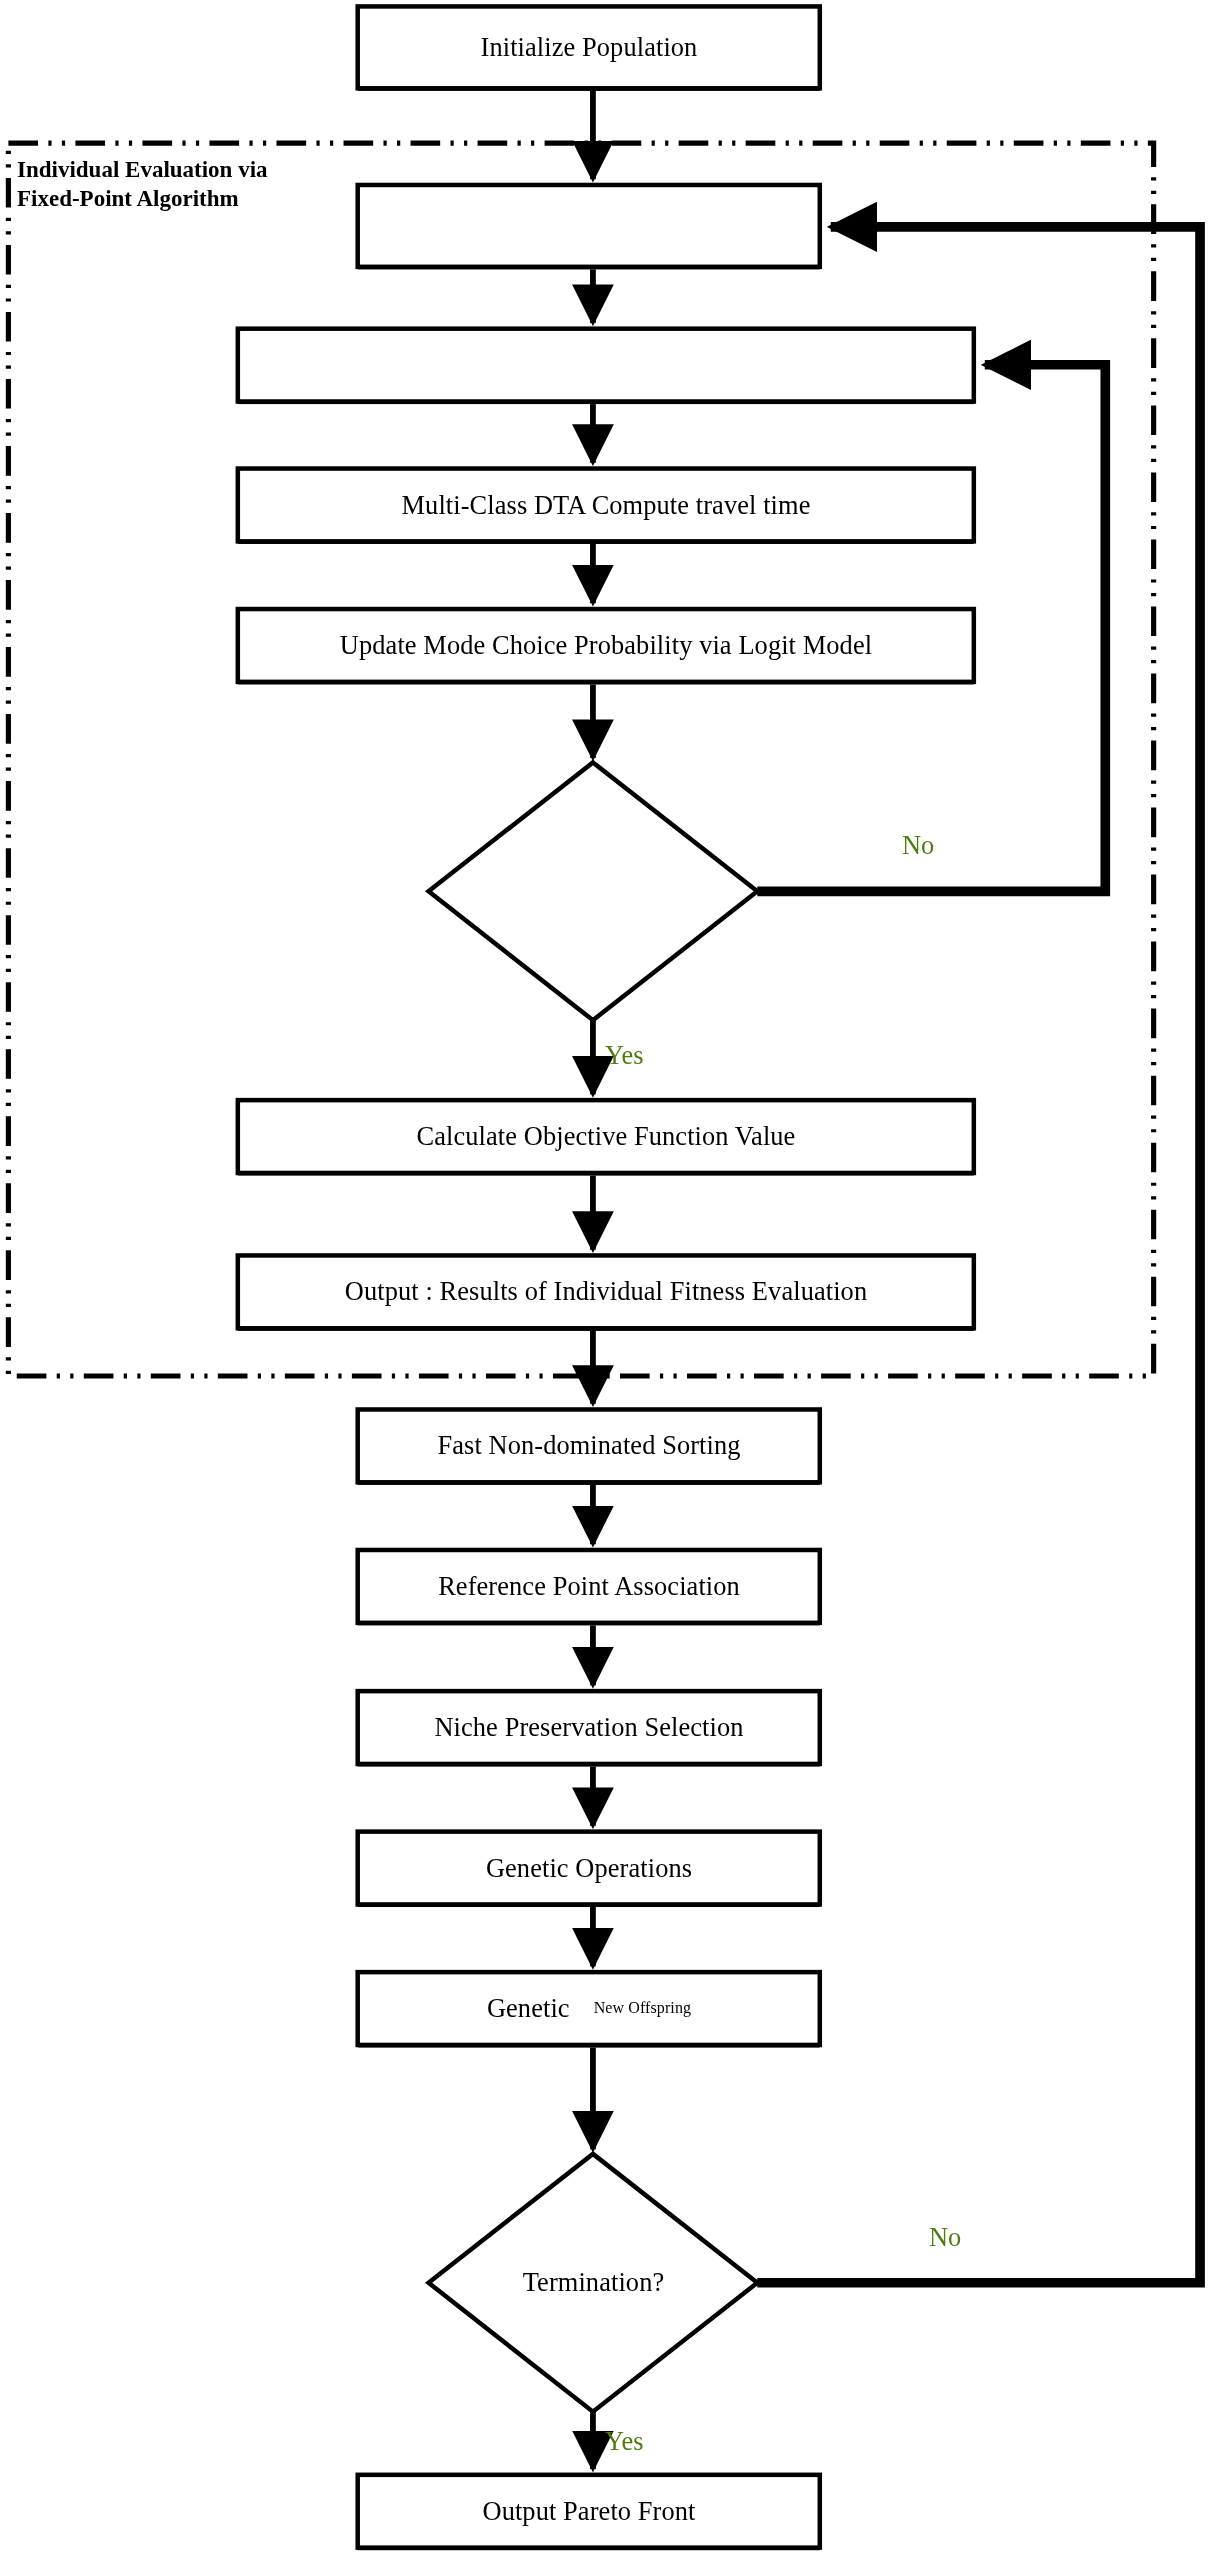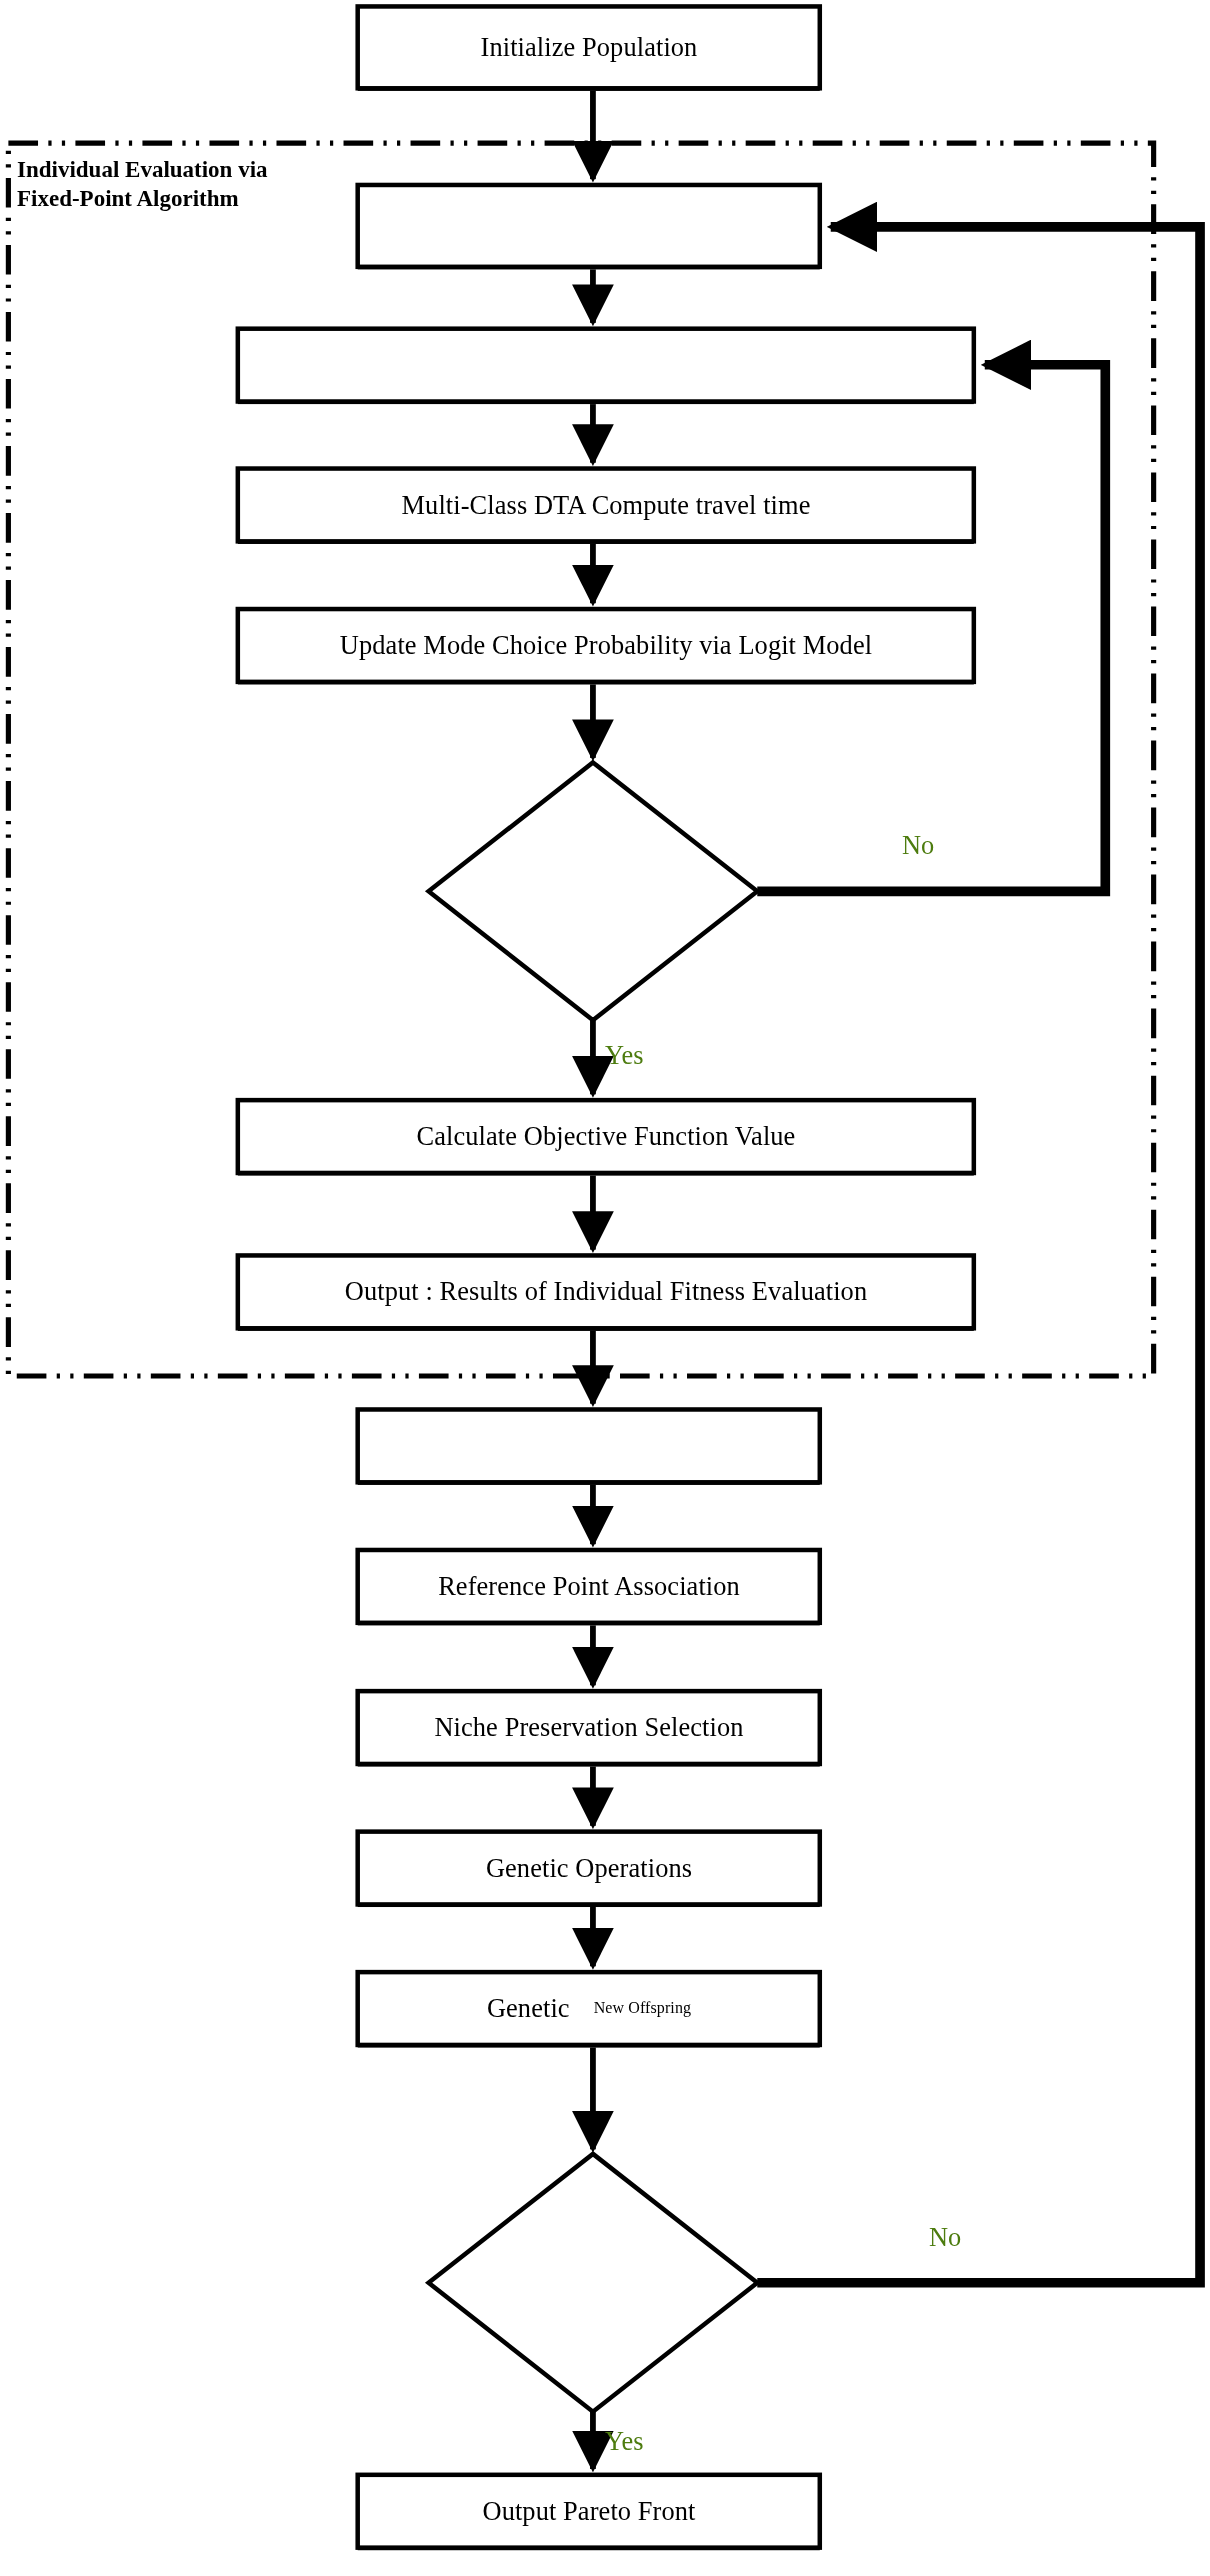--- a/index.html
+++ b/index.html
@@ -140,32 +140,34 @@
 
   <div class="node-label" style="left:238px; top:469px; width:736px; height:73px;">Multi-Class DTA Compute travel time</div>
 
   <div class="node-label" style="left:238px; top:609px; width:736px; height:73px;">Update Mode Choice Probability via Logit Model</div>
 
 
   <div class="node-label" style="left:238px; top:1100px; width:736px; height:73px;">Calculate Objective Function Value</div>
 
   <div class="node-label" style="left:238px; top:1255px; width:736px; height:73px;">Output : Results of Individual Fitness Evaluation</div>
 
+  <div class="node-label" style="left:358px; top:1409px; width:462px; height:73px;">Fast Non-dominated Sorting</div>
 
   <div class="node-label" style="left:358px; top:1550px; width:462px; height:73px;">Reference Point Association</div>
 
   <div class="node-label" style="left:358px; top:1691px; width:462px; height:73px;">Niche Preservation Selection</div>
 
   <div class="node-label" style="left:358px; top:1832px; width:462px; height:73px;">Genetic Operations</div>
 
   <div class="node-label" style="left:358px; top:1972px; width:462px; height:73px;gap:24px;">
     <span>Genetic </span>
       <span class="sm-word">New Offspring</span>
   </div>
 
+  <div class="node-label" style="left:429px; top:2251px; width:329px; height:64px;">Termination?</div>
 
   <div class="node-label" style="left:358px; top:2475px; width:462px; height:73px;">Output Pareto Front</div>
 
   <div class="edge-label" style="left:902px; top:830px;">No</div>
 
   <div class="edge-label" style="left:605px; top:1040px;">Yes</div>
 
   <div class="edge-label" style="left:929px; top:2222px;">No</div>
 
   <div class="edge-label" style="left:605px; top:2426px;">Yes</div>

